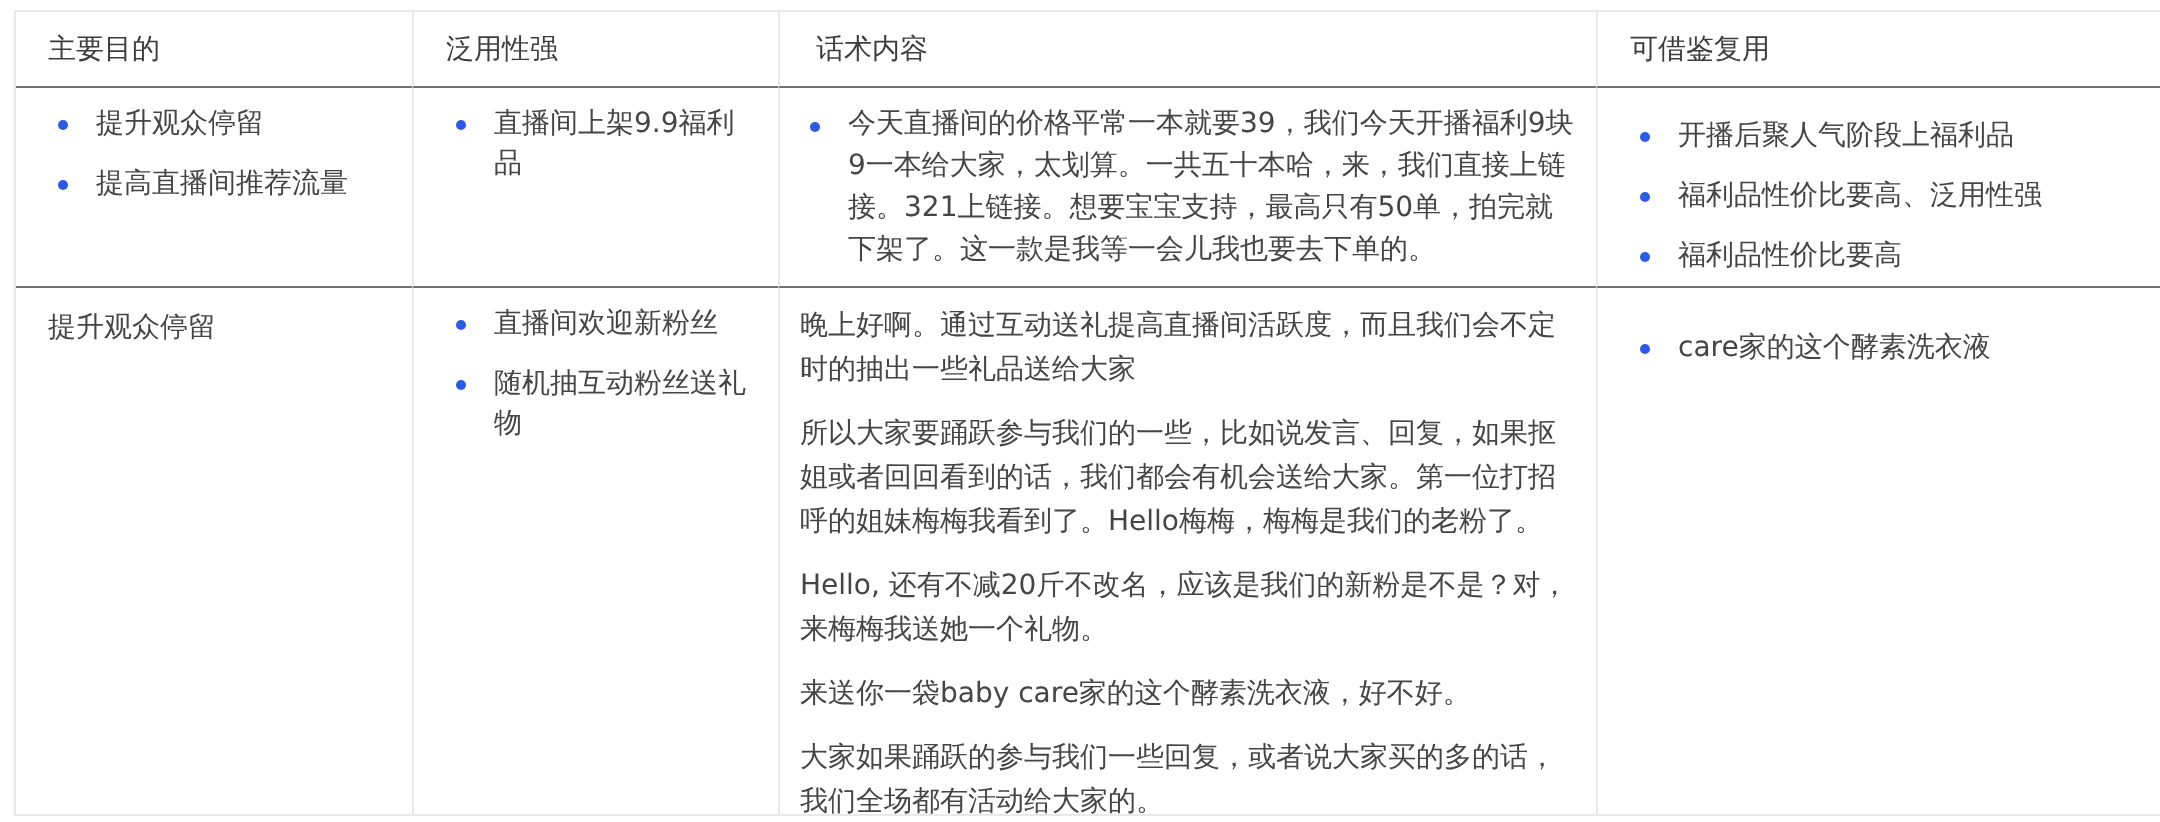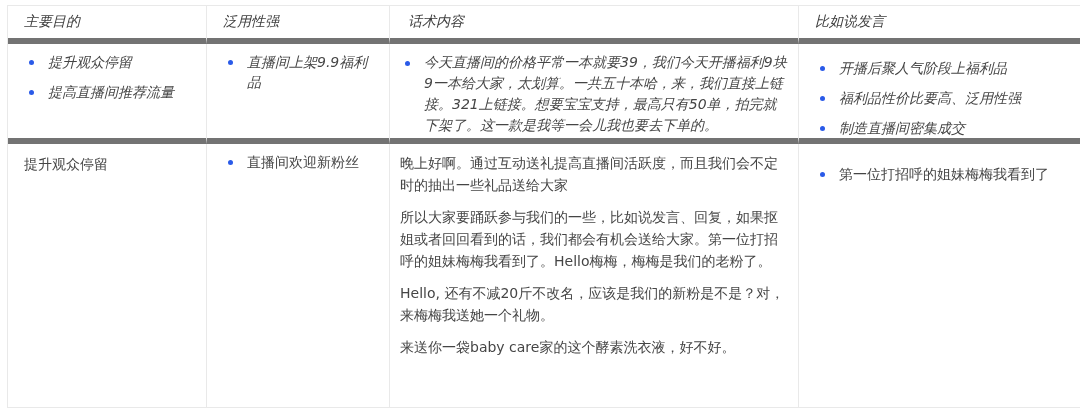--- a/index.html
+++ b/index.html
@@ -21,21 +21,21 @@
     grid-template-columns:198px 183px 409px 1fr;
     grid-template-rows:38px 100px 263px;
     border:1px solid #e9e9e9;
     background:#fff;
   }
   .cell {
     padding:8px 10px 8px 16px;
     overflow:hidden;
   }
   .cell.bl { border-left:1px solid #e9e9e9; }
-  .cell.bb { border-bottom:6px solid #737373;font-style:italic; }
+  .cell.bb { border-bottom:1px solid #737373; }
   .th {
     display:flex;
     align-items:center;
     padding-top:0; padding-bottom:0;
     color:#3d3d3d;
   }
   .c3 { padding-left:6px; }
   .c4 { padding-top:14px; }
   .c4.r2 { padding-top:20px; }
   .th.c3 { padding-left:18px; }
@@ -73,21 +73,21 @@
     <div class="cell th c1 bb">
       <span>主要目的</span>
     </div>
     <div class="cell th c2 bl bb">
       <span>泛用性强</span>
     </div>
     <div class="cell th c3 bl bb">
       <span>话术内容</span>
     </div>
     <div class="cell th c4 bl bb">
-      <span>比如说发言</span>
+      <span>可借鉴复用</span>
     </div>
 
     <div class="cell td c1 bb">
       <ul class="bullets">
         <li>提升观众停留</li>
         <li>提高直播间推荐流量</li>
       </ul>
     </div>
     <div class="cell td c2 bl bb">
       <ul class="bullets">
@@ -96,38 +96,40 @@
     </div>
     <div class="cell td c3 bl bb">
       <ul class="bullets">
         <li>今天直播间的价格平常一本就要39，我们今天开播福利9块9一本给大家，太划算。一共五十本哈，来，我们直接上链接。321上链接。想要宝宝支持，最高只有50单，拍完就下架了。这一款是我等一会儿我也要去下单的。</li>
       </ul>
     </div>
     <div class="cell td c4 bl bb">
       <ul class="bullets">
         <li>开播后聚人气阶段上福利品</li>
         <li>福利品性价比要高、泛用性强</li>
-        <li>制造直播间密集成交</li>
+        <li>福利品性价比要高</li>
       </ul>
     </div>
 
     <div class="cell td c1">
       <div class="plain-text">提升观众停留</div>
     </div>
     <div class="cell td c2 bl">
       <ul class="bullets">
         <li>直播间欢迎新粉丝</li>
+        <li>随机抽互动粉丝送礼物</li>
       </ul>
     </div>
     <div class="cell td c3 bl script">
       <p>晚上好啊。通过互动送礼提高直播间活跃度，而且我们会不定时的抽出一些礼品送给大家</p>
       <p>所以大家要踊跃参与我们的一些，比如说发言、回复，如果抠姐或者回回看到的话，我们都会有机会送给大家。第一位打招呼的姐妹梅梅我看到了。Hello梅梅，梅梅是我们的老粉了。</p>
       <p>Hello, 还有不减20斤不改名，应该是我们的新粉是不是？对，来梅梅我送她一个礼物。</p>
       <p>来送你一袋baby care家的这个酵素洗衣液，好不好。</p>
+      <p>大家如果踊跃的参与我们一些回复，或者说大家买的多的话，我们全场都有活动给大家的。</p>
     </div>
     <div class="cell td c4 r2 bl">
       <ul class="bullets">
-        <li>第一位打招呼的姐妹梅梅我看到了</li>
+        <li>care家的这个酵素洗衣液</li>
       </ul>
     </div>
 
   </div>
 </div>
 
 </body></html>

